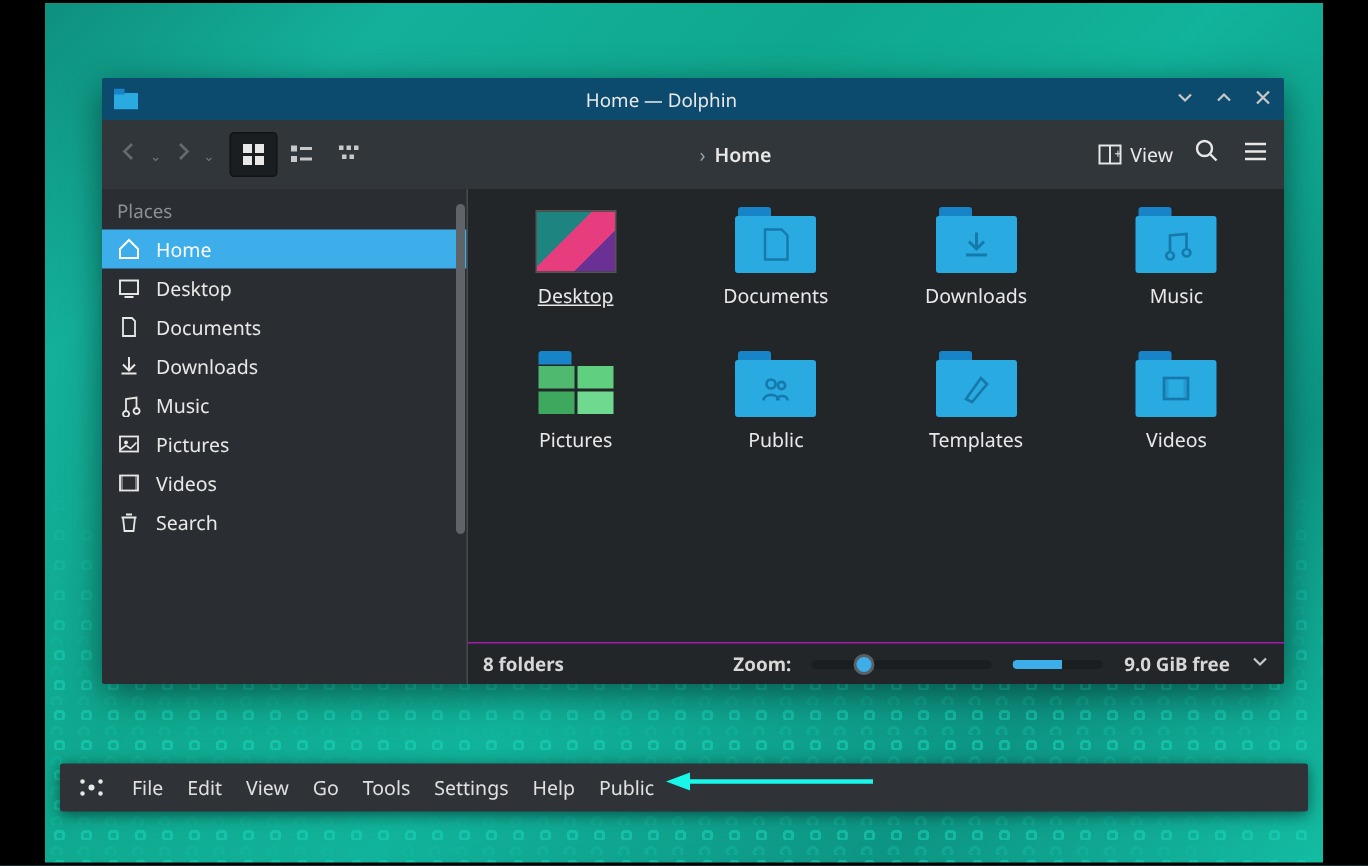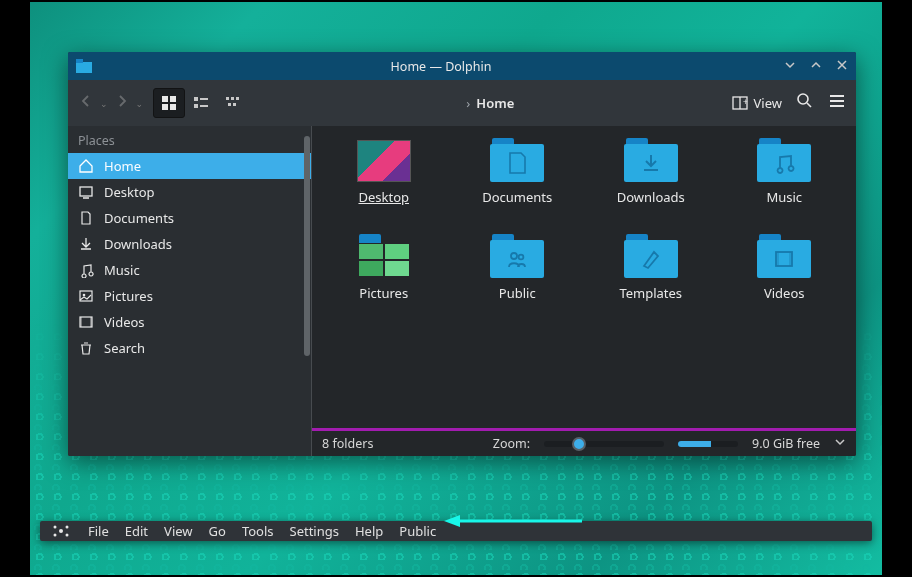--- a/index.html
+++ b/index.html
@@ -55,30 +55,30 @@
   .folder-inner { position:absolute; left:0; right:0; top:6px; bottom:0; display:flex; align-items:center; justify-content:center; }
   .folder-inner svg { opacity:.65; }
 
   .desktop-thumb { position:absolute; inset:0; top:2px; border:1px solid #555; background:linear-gradient(135deg,#1e847f 0 40%,#e73c7e 40% 70%,#6a3093 70% 100%); }
   .pictures-thumb { position:absolute; inset:0; top:8px; display:grid; grid-template-columns:1fr 1fr; grid-template-rows:1fr 1fr; gap:2px; padding:2px; }
   .pictures-thumb span { background:#4fb96f; }
   .pictures-thumb span:nth-child(2){background:#5fcf80;}
   .pictures-thumb span:nth-child(3){background:#3ea95e;}
   .pictures-thumb span:nth-child(4){background:#6fd990;}
 
-  .statusbar { height:28px; border-top:3px solid #a21caf; display:flex; align-items:center; padding:0 10px; font-size:12.5px; gap:14px; color:#d7d7d7; }
+  .statusbar { height:28px; border-top:1px solid #a21caf; display:flex; align-items:center; padding:0 10px; font-size:12.5px; gap:14px; color:#d7d7d7;font-weight:bold; }
   .statusbar .count { flex:0 0 auto; }
   .statusbar .spacer { flex:1; }
   .zoom-slider { width:120px; height:6px; background:#1b1e21; border-radius:3px; position:relative; }
   .zoom-slider .zhandle { position:absolute; left:28px; top:-4px; width:14px; height:14px; background:#3daee9; border-radius:50%; border:2px solid #576067; }
   .disk-bar { width:60px; height:6px; background:#1b1e21; border-radius:3px; overflow:hidden; }
   .disk-bar .fill { height:100%; width:55%; background:#3daee9; }
 
   
-  .menubar { position:absolute; left:40px; right:40px; bottom:36px; height:20px; background:#2f3338; display:flex; align-items:center; padding:0 10px; gap:16px; color:#e0e0e0; font-size:13px; box-shadow:0 2px 10px rgba(0,0,0,.5); border-radius:2px; }
+  .menubar { position:absolute; left:40px; right:40px; bottom:36px; height:32px; background:#2f3338; display:flex; align-items:center; padding:0 10px; gap:16px; color:#e0e0e0; font-size:13px; box-shadow:0 2px 10px rgba(0,0,0,.5); border-radius:2px; }
   .menubar .launcher { width:22px; height:22px; display:flex; align-items:center; justify-content:center; }
   .menubar .item { cursor:pointer; }
   .arrow-annot { position:absolute; left:444px; bottom:48px; }
 
   .label { white-space:nowrap; }
 </style>
 </head>
 <body>
 
 <div class="wallpaper"></div>

